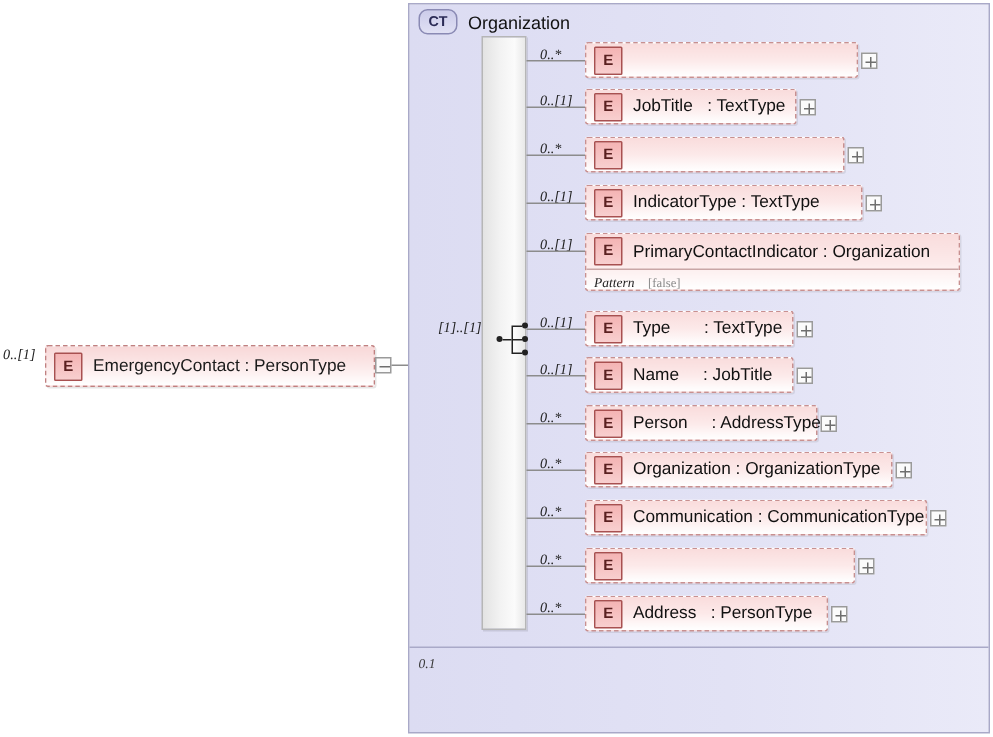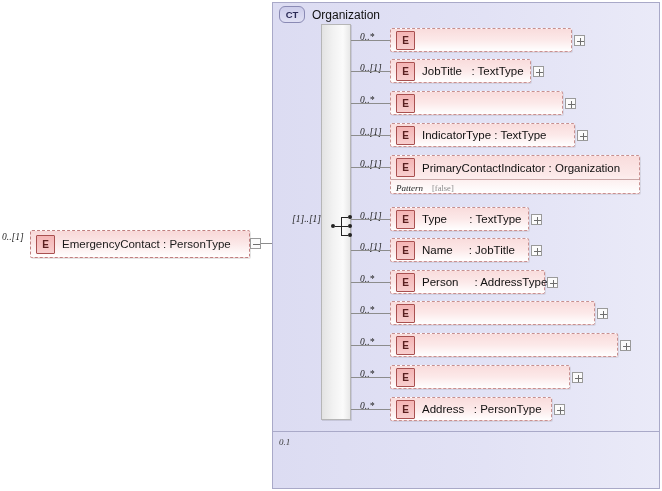--- a/index.html
+++ b/index.html
@@ -226,28 +226,30 @@
           <span class="e-badge">E</span>
           <span class="el-name">Person     : AddressType</span>
         </div>
       </div>
       <div class="boxbtn plus" style="left: 547px; top: 277px;"></div>
       <div class="card" style="left: 360px; top: 305px;">0..*</div>
       <div class="wire wire-h" style="left: 351px; top: 313px; width: 39px;"></div>
       <div class="el-box" style="left: 390px; top: 301px; width: 205px;">
         <div class="" style="display: flex; align-items: center; height: 100%;">
           <span class="e-badge">E</span>
+          <span class="el-name">Organization : OrganizationType</span>
         </div>
       </div>
       <div class="boxbtn plus" style="left: 597px; top: 308px;"></div>
       <div class="card" style="left: 360px; top: 337px;">0..*</div>
       <div class="wire wire-h" style="left: 351px; top: 345px; width: 39px;"></div>
       <div class="el-box" style="left: 390px; top: 333px; width: 228px;">
         <div class="" style="display: flex; align-items: center; height: 100%;">
           <span class="e-badge">E</span>
+          <span class="el-name">Communication : CommunicationType</span>
         </div>
       </div>
       <div class="boxbtn plus" style="left: 620px; top: 340px;"></div>
       <div class="card" style="left: 360px; top: 369px;">0..*</div>
       <div class="wire wire-h" style="left: 351px; top: 377px; width: 39px;"></div>
       <div class="el-box" style="left: 390px; top: 365px; width: 180px;">
         <div class="" style="display: flex; align-items: center; height: 100%;">
           <span class="e-badge">E</span>
         </div>
       </div>

